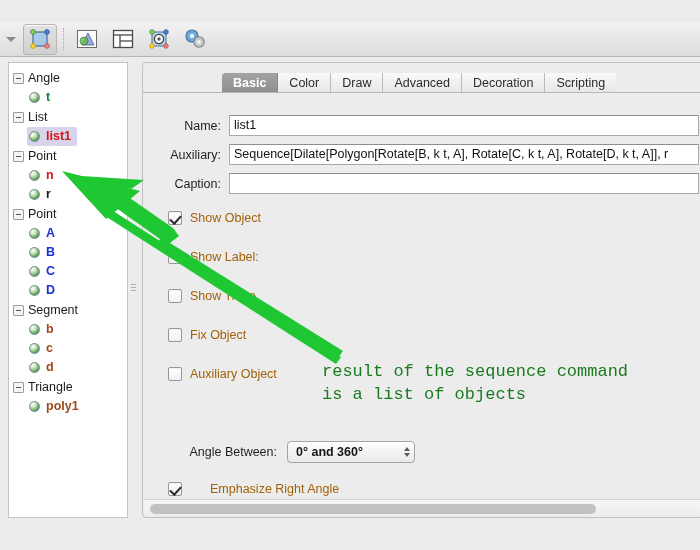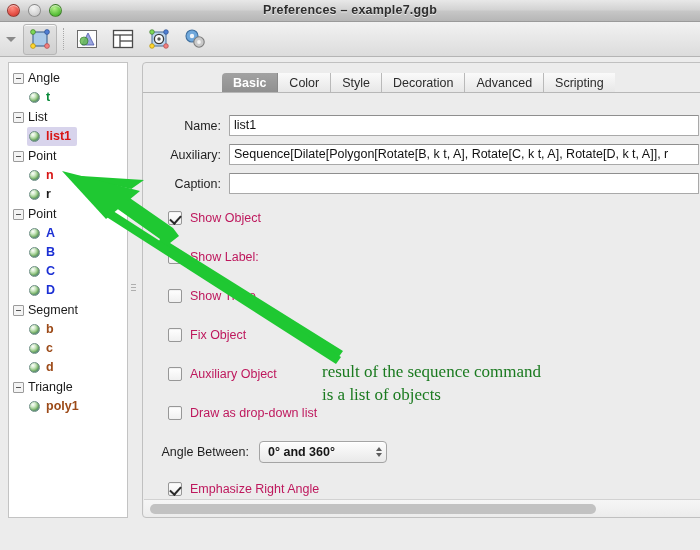--- a/index.html
+++ b/index.html
@@ -167,21 +167,21 @@
     border: 1px solid #979797; border-radius: 2px;
     position: relative; margin-right: 8px;
     box-shadow: inset 0 1px 1px rgba(0,0,0,.06);
   }
   .cbox.checked::after {
     content: ""; position: absolute; left: 3px; top: 1px;
     width: 5px; height: 9px;
     border: solid #2a2a2a; border-width: 0 2px 2px 0;
     transform: rotate(42deg);
   }
-  .cblabel { font-size: 12.5px; color: #be185d; }
+  .cblabel { font-size: 12.5px; color: #a16207; }
 
   
   .combo {
     height: 22px; display: flex; align-items: center; justify-content: space-between;
     background: linear-gradient(to bottom, #fdfdfd, #e9e9e9);
     border: 1px solid #a4a4a4; border-radius: 4px;
     font-size: 12.5px; color: #161616; padding: 0 4px 0 8px;
     box-shadow: inset 0 1px 0 rgba(255,255,255,.9);
   }
   .combo.disabled {
@@ -203,38 +203,30 @@
   }
   #hscroll .thumb {
     position: absolute; left: 6px; top: 4px; width: 446px; height: 10px;
     background: #c2c2c2; border-radius: 5px;
   }
 
   
   #annot {
     position: absolute; left: 322px; top: 303px;
     font-size: 17px; line-height: 23px; color: #1a7a1f;
-    font-family: Liberation Serif, serif;
+    font-family: Liberation Mono, monospace;
     white-space: nowrap;
   }
   #arrow { position: absolute; left: 60px; top: 110px; width: 300px; height: 200px; pointer-events: none; }
 </style>
 </head>
 <body>
 
 <div id="window">
 
-  <div id="titlebar">
-    <div class="lights">
-      <div class="light red"></div>
-      <div class="light yellow"></div>
-      <div class="light green"></div>
-    </div>
-    <div class="title">Preferences – example7.ggb</div>
-  </div>
 
   <div id="toolbar">
     <div class="tb-chevron">
         <i></i>
       </div>
 
     <div class="tb-btn active">
       <svg width="22" height="22" viewBox="0 0 22 22">
         <rect x="4" y="4" width="14" height="14" fill="#a9c9e8" stroke="#4a6d96" stroke-width="1.2"></rect>
         <circle cx="4" cy="4" r="2.4" fill="#7ed957" stroke="#3c7a2a" stroke-width=".7"></circle>
@@ -375,23 +367,23 @@
 
     <div id="splitter">
       <div class="grip"></div>
     </div>
 
     <div id="panel">
 
       <div id="tabs">
         <div class="tab active">Basic</div>
         <div class="tab">Color</div>
-        <div class="tab">Style</div>
+        <div class="tab">Draw</div>
+        <div class="tab">Advanced</div>
         <div class="tab">Decoration</div>
-        <div class="tab">Advanced</div>
         <div class="tab">Scripting</div>
       </div>
 
       <div id="tabpane">
 
         <div class="frow" style="left:0; top:22px; width:566px;">
           <div class="flabel" style="width:78px;">Name:</div>
           <div class="finput" style="width:470px; margin-left:8px;">list1</div>
         </div>
 
@@ -423,37 +415,33 @@
         <div class="cbrow" style="left:25px; top:235px;">
           <span class="cbox"></span>
           <span class="cblabel">Fix Object</span>
         </div>
 
         <div class="cbrow" style="left:25px; top:274px;">
           <span class="cbox"></span>
           <span class="cblabel">Auxiliary Object</span>
         </div>
 
-        <div class="cbrow" style="left:25px; top:313px;">
-          <span class="cbox"></span>
-          <span class="cblabel">Draw as drop-down list</span>
-        </div>
-
-        <div class="frow" style="left:0; top:348px;">
+
+        <div class="frow" style="left:28px; top:348px;">
           <div class="flabel" style="width:106px;">Angle Between:</div>
           <span class="combo" style="width:128px; margin-left:10px;font-weight:bold;">
             <span>0° and 360°</span>
             <span class="spin">
                 <i class="up"></i>
                 <i class="down"></i>
               </span>
           </span>
         </div>
 
-        <div class="cbrow" style="left:25px; top:389px;">
+        <div class="cbrow" style="left:25px; top:389px;gap:20px;">
           <span class="cbox checked"></span>
           <span class="cblabel">Emphasize Right Angle</span>
         </div>
 
       </div>
 
       <div id="hscroll">
         <div class="thumb"></div>
       </div>
     </div>

